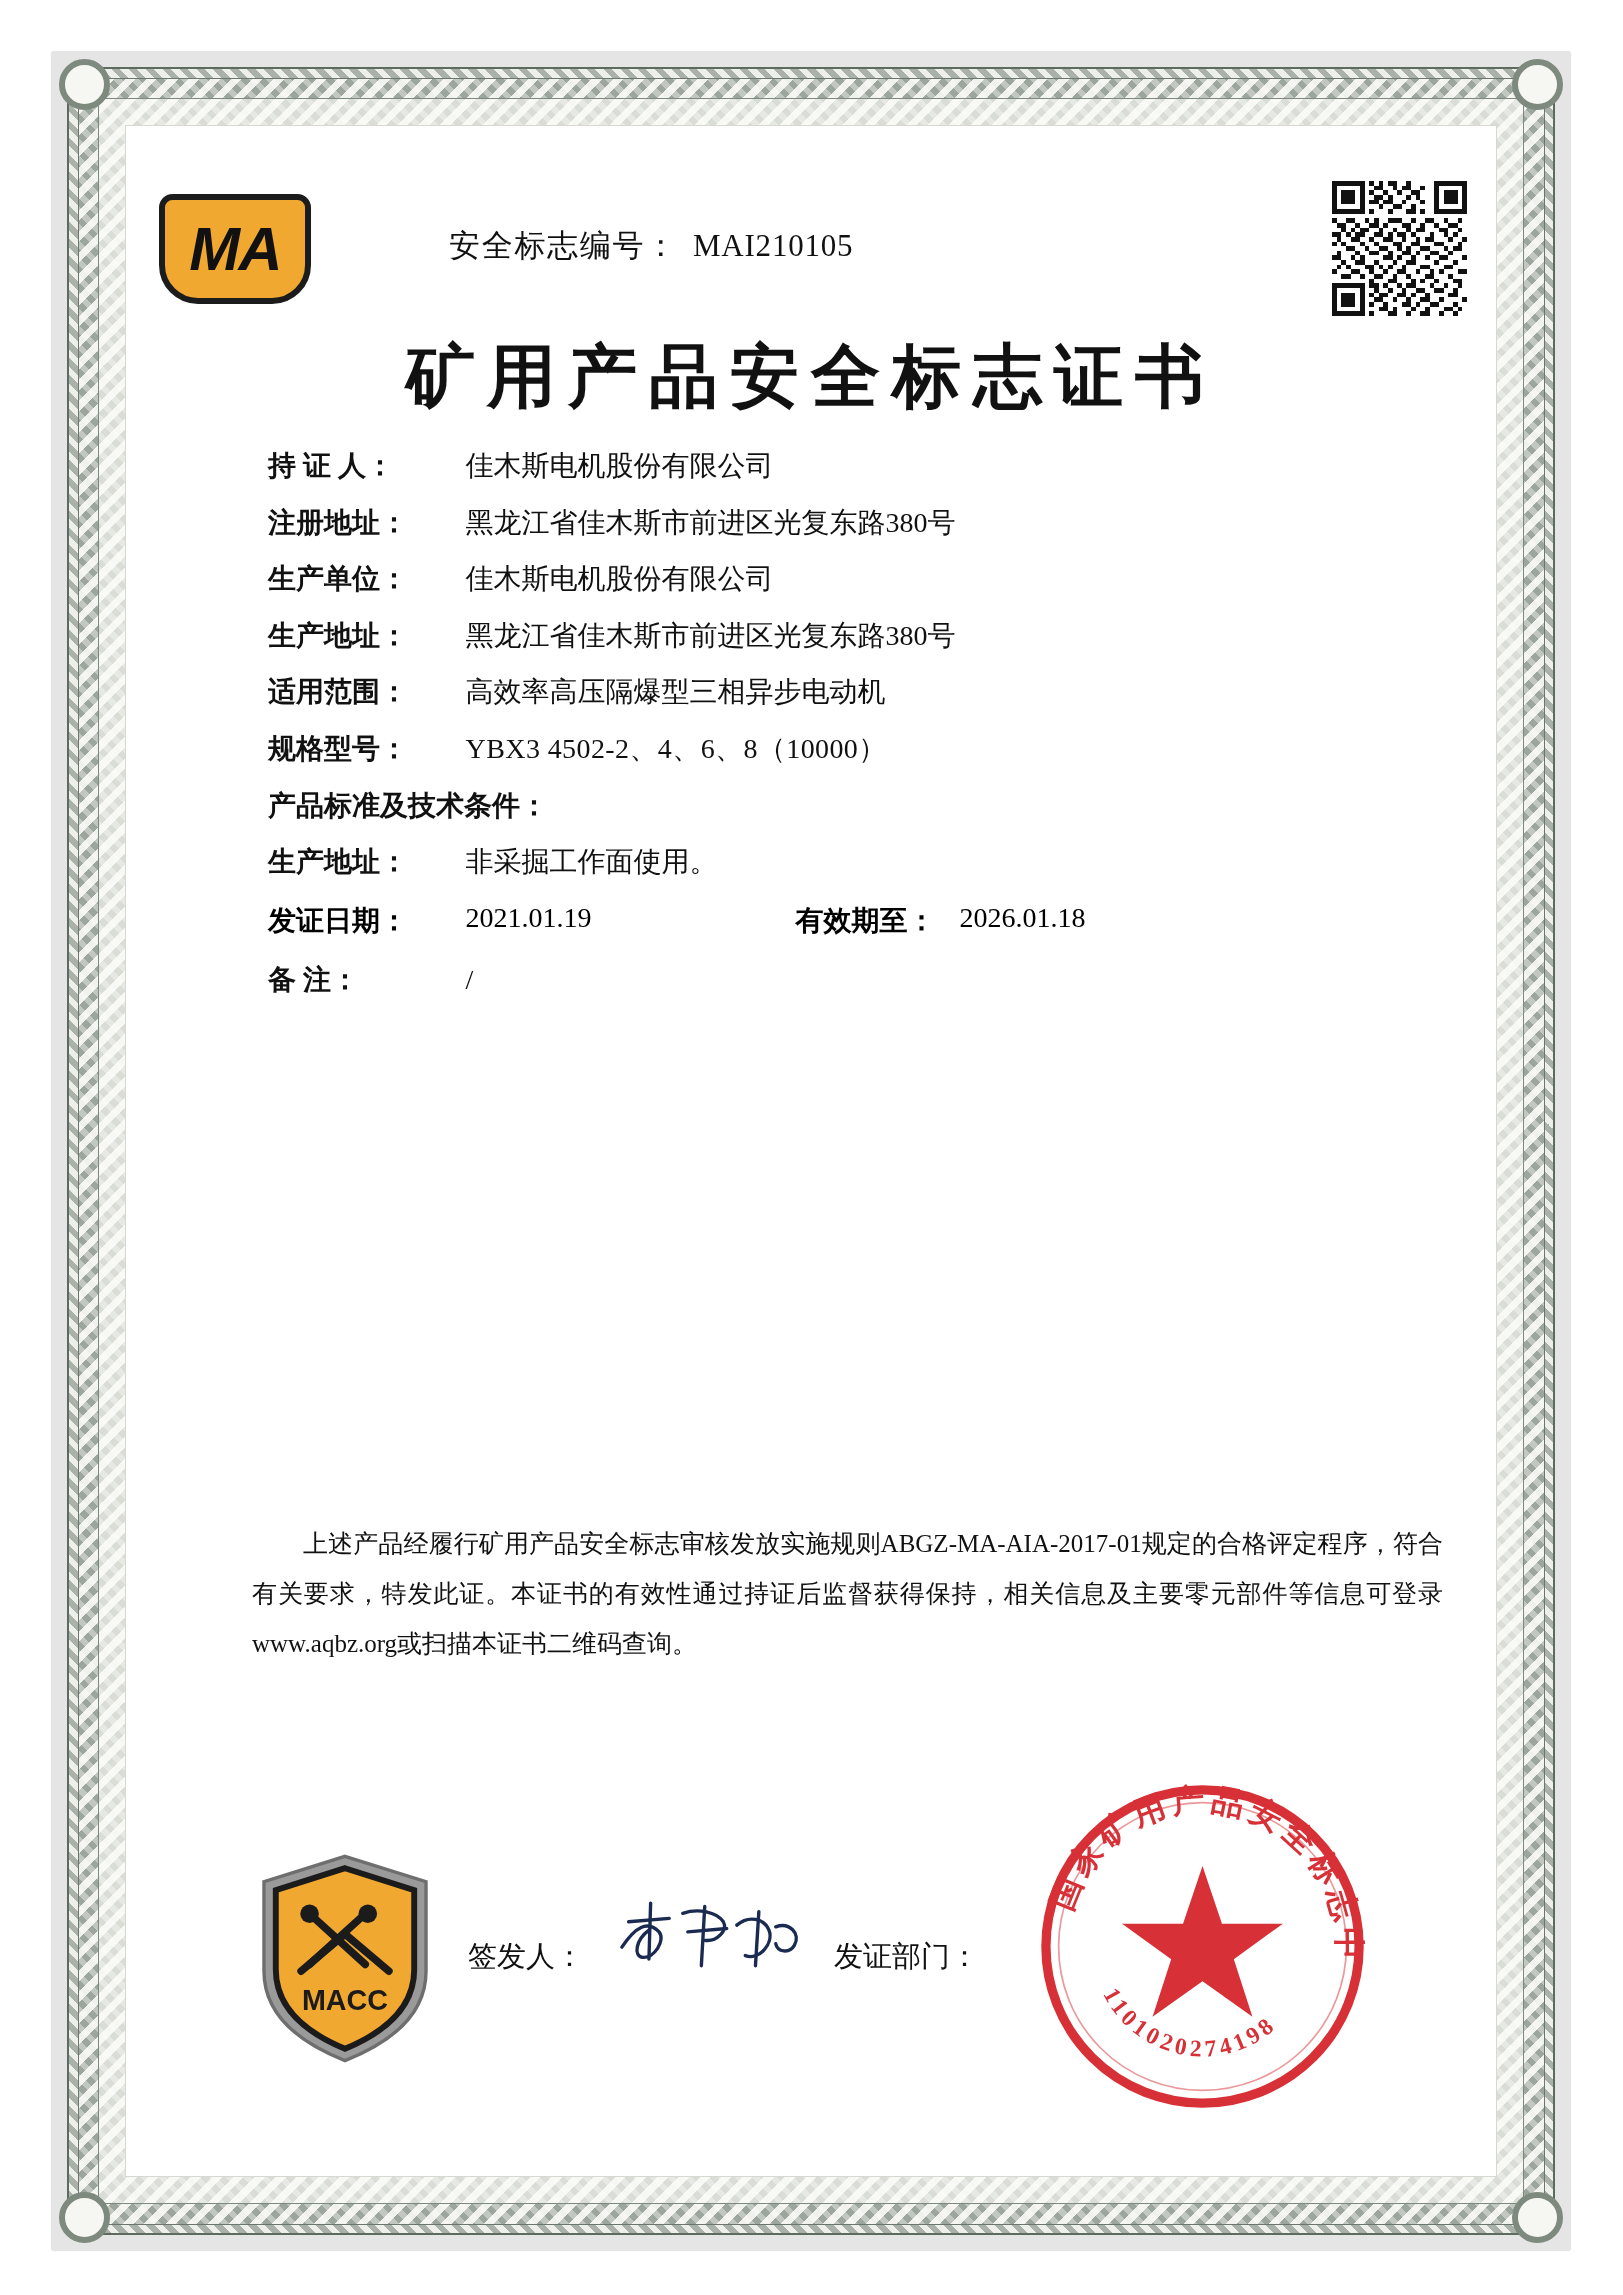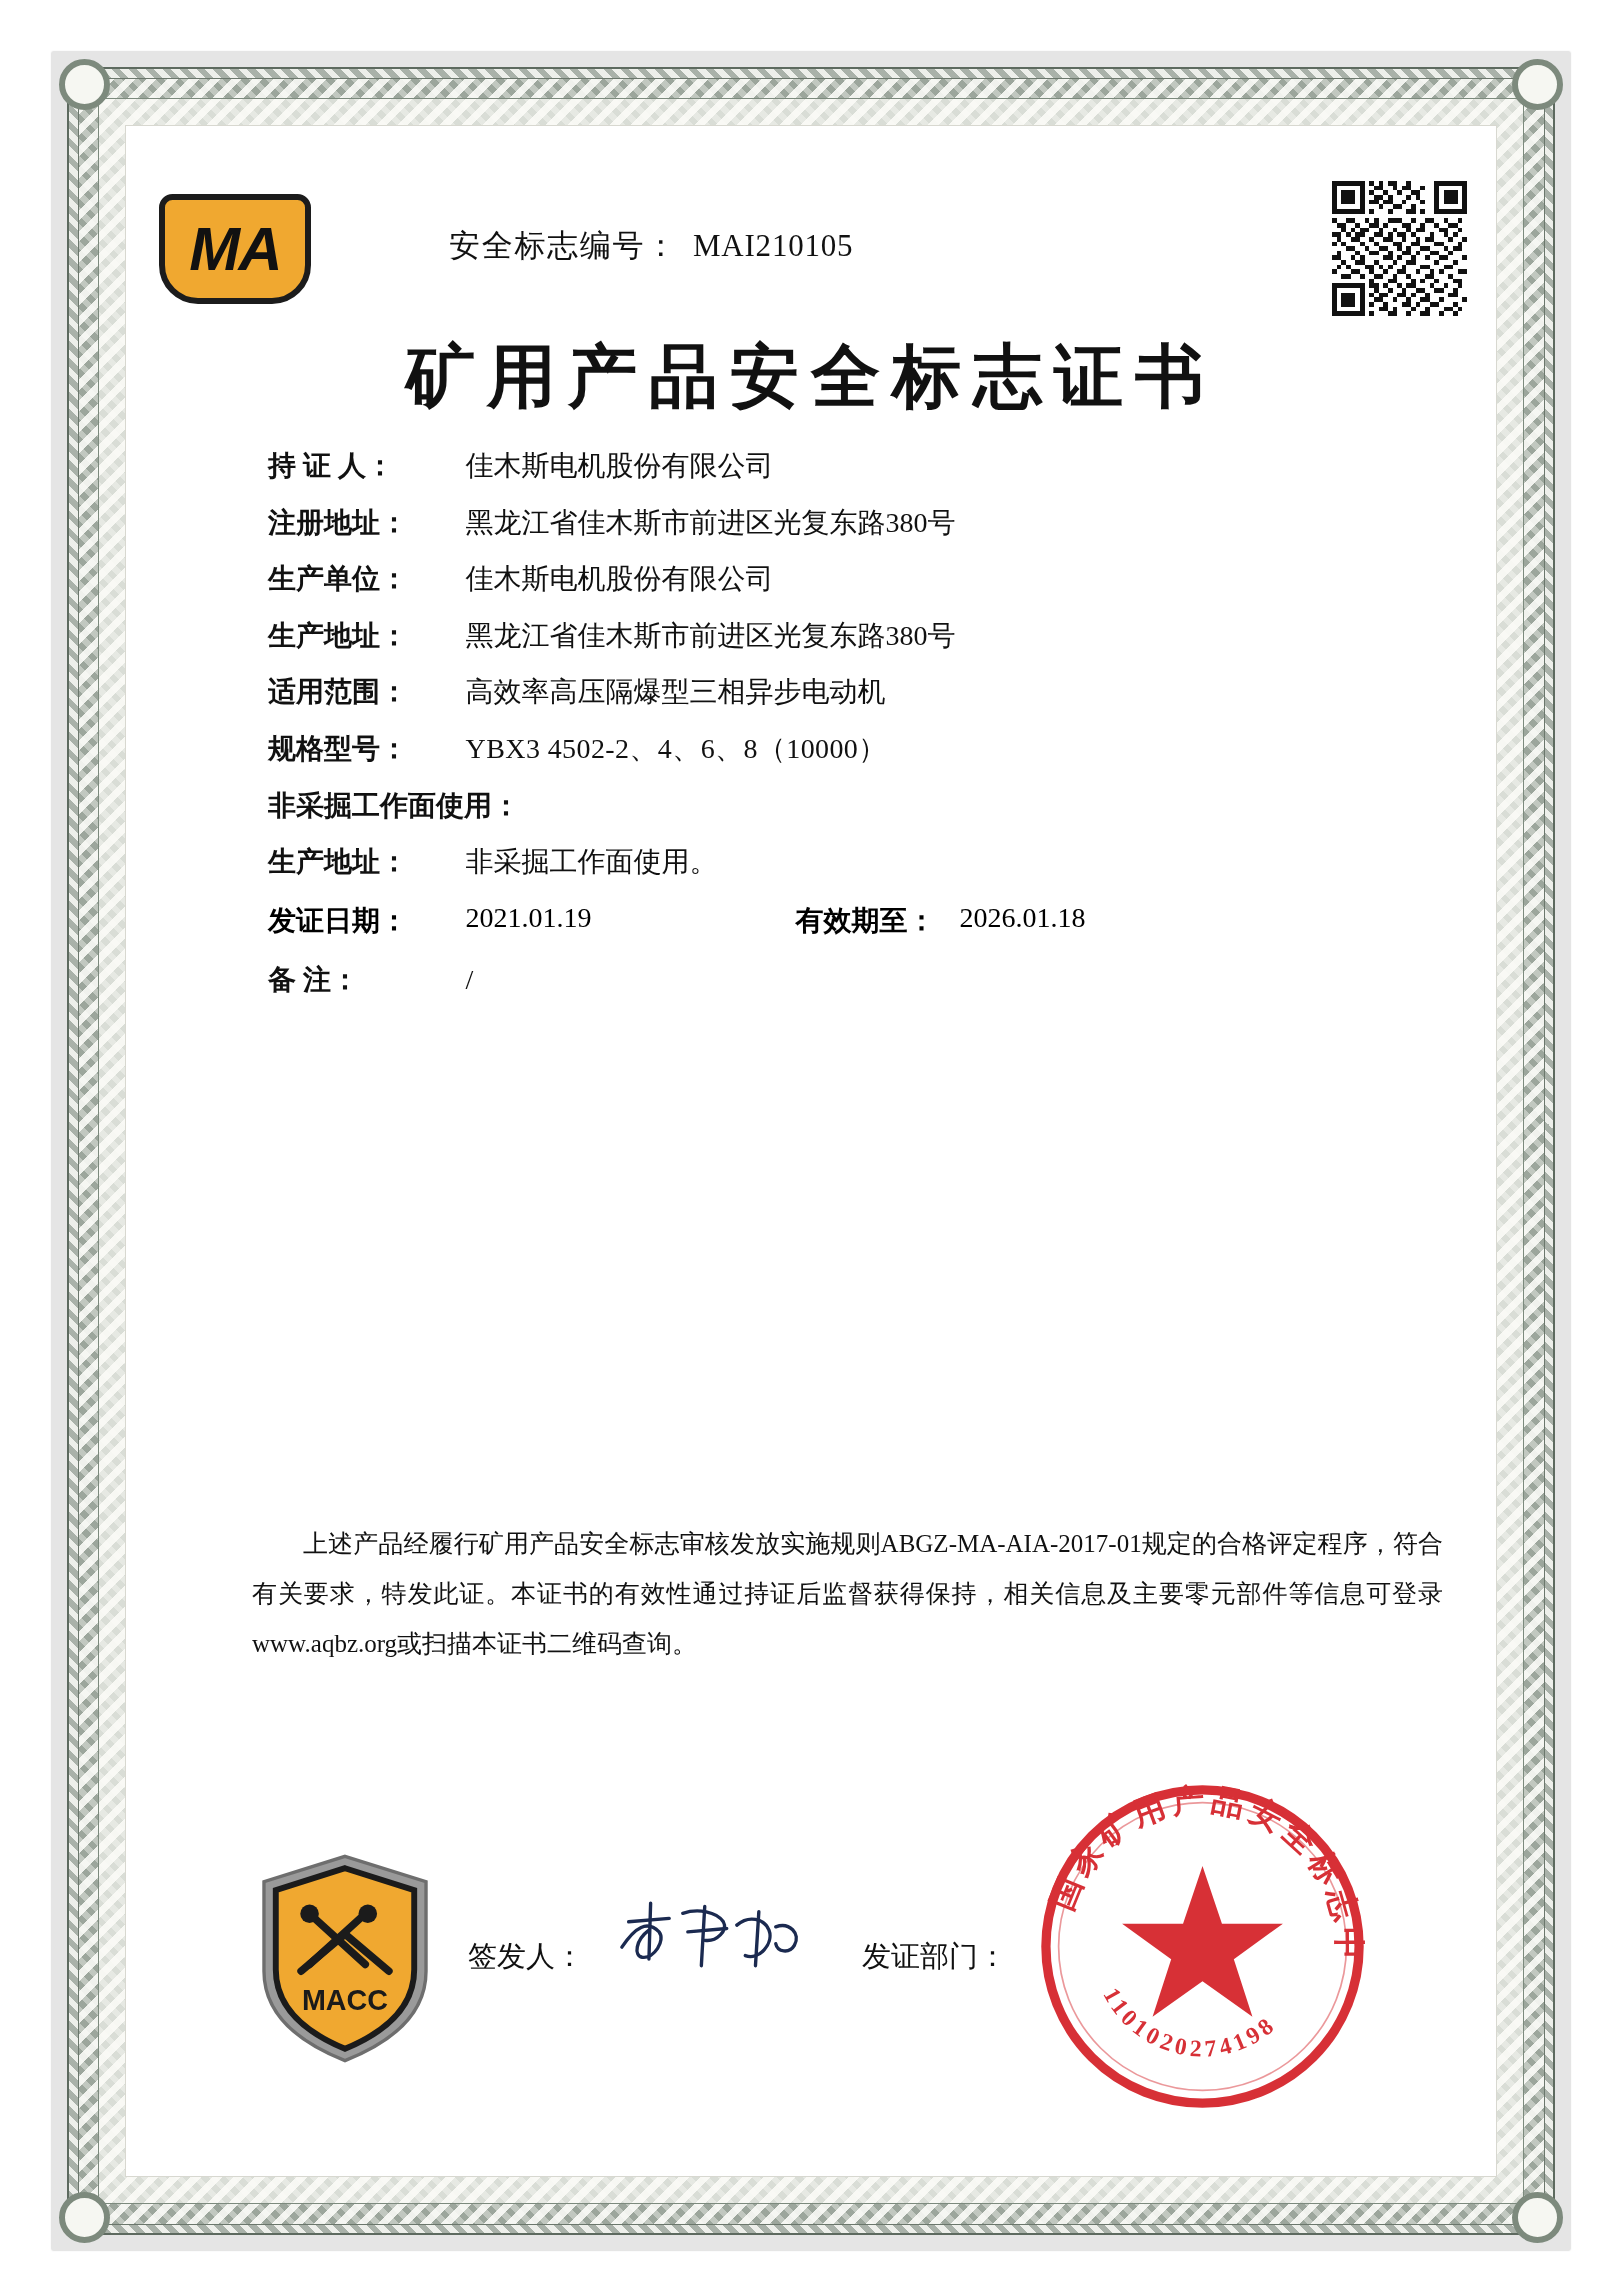--- a/index.html
+++ b/index.html
@@ -247,21 +247,20 @@
     height: 93px;
     z-index: 8;
   }
   .issuer {
     position: absolute;
     left: 782px;
     top: 1885px;
     font-size: 29px;
     color: #111;
     z-index: 7;
-    margin-left: 28px;
   }
   .seal {
     position: absolute;
     left: 977px;
     top: 1721px;
     width: 347px;
     height: 347px;
     z-index: 9;
     opacity: .92;
   }
@@ -528,21 +527,21 @@
         <span class="label fixed">适用范围：</span>
         <span class="value">高效率高压隔爆型三相异步电动机</span>
       </div>
 
       <div class="row">
         <span class="label fixed">规格型号：</span>
         <span class="value mono">YBX3 4502-2、4、6、8（10000）</span>
       </div>
 
       <div class="row wide">
-        <span class="label">非采掘工作面使用：</span>
+        <span class="label">产品标准及技术条件：</span>
       </div>
 
       <div class="row">
         <span class="label fixed">生产地址：</span>
         <span class="value">非采掘工作面使用。</span>
       </div>
 
       <div class="dates">
         <span class="label">发证日期：</span>
         <span class="value mono">2021.01.19</span>

